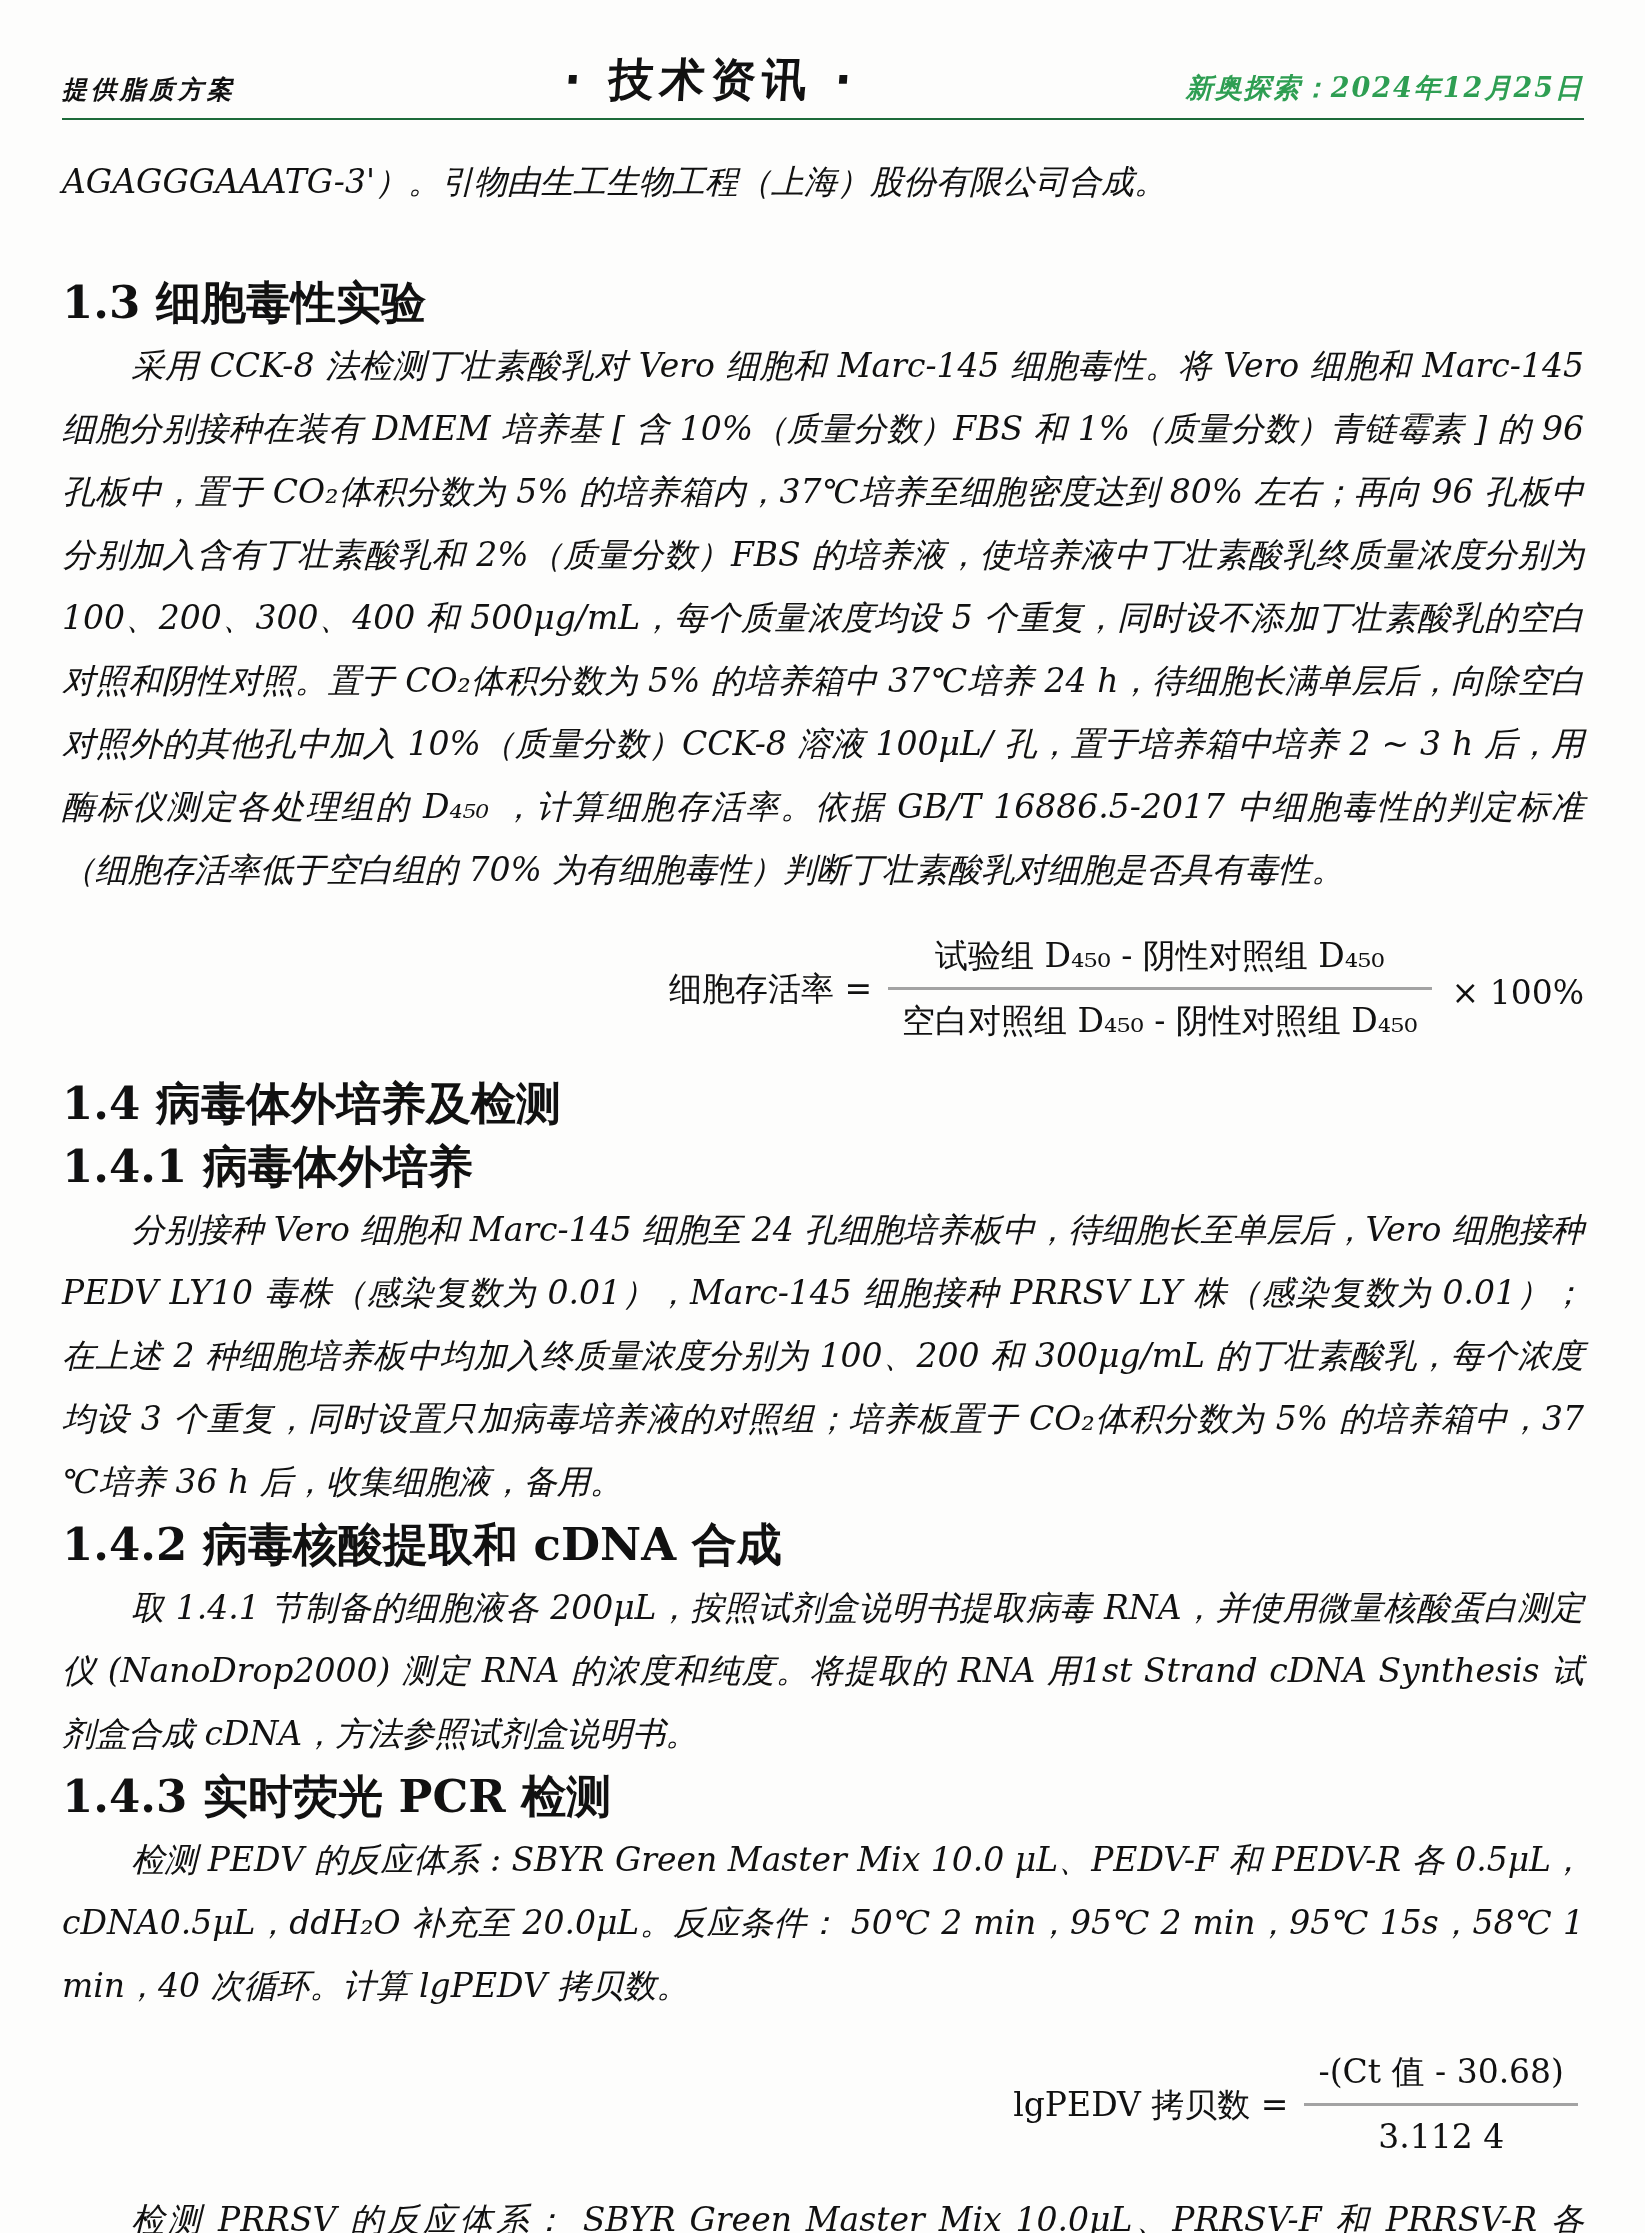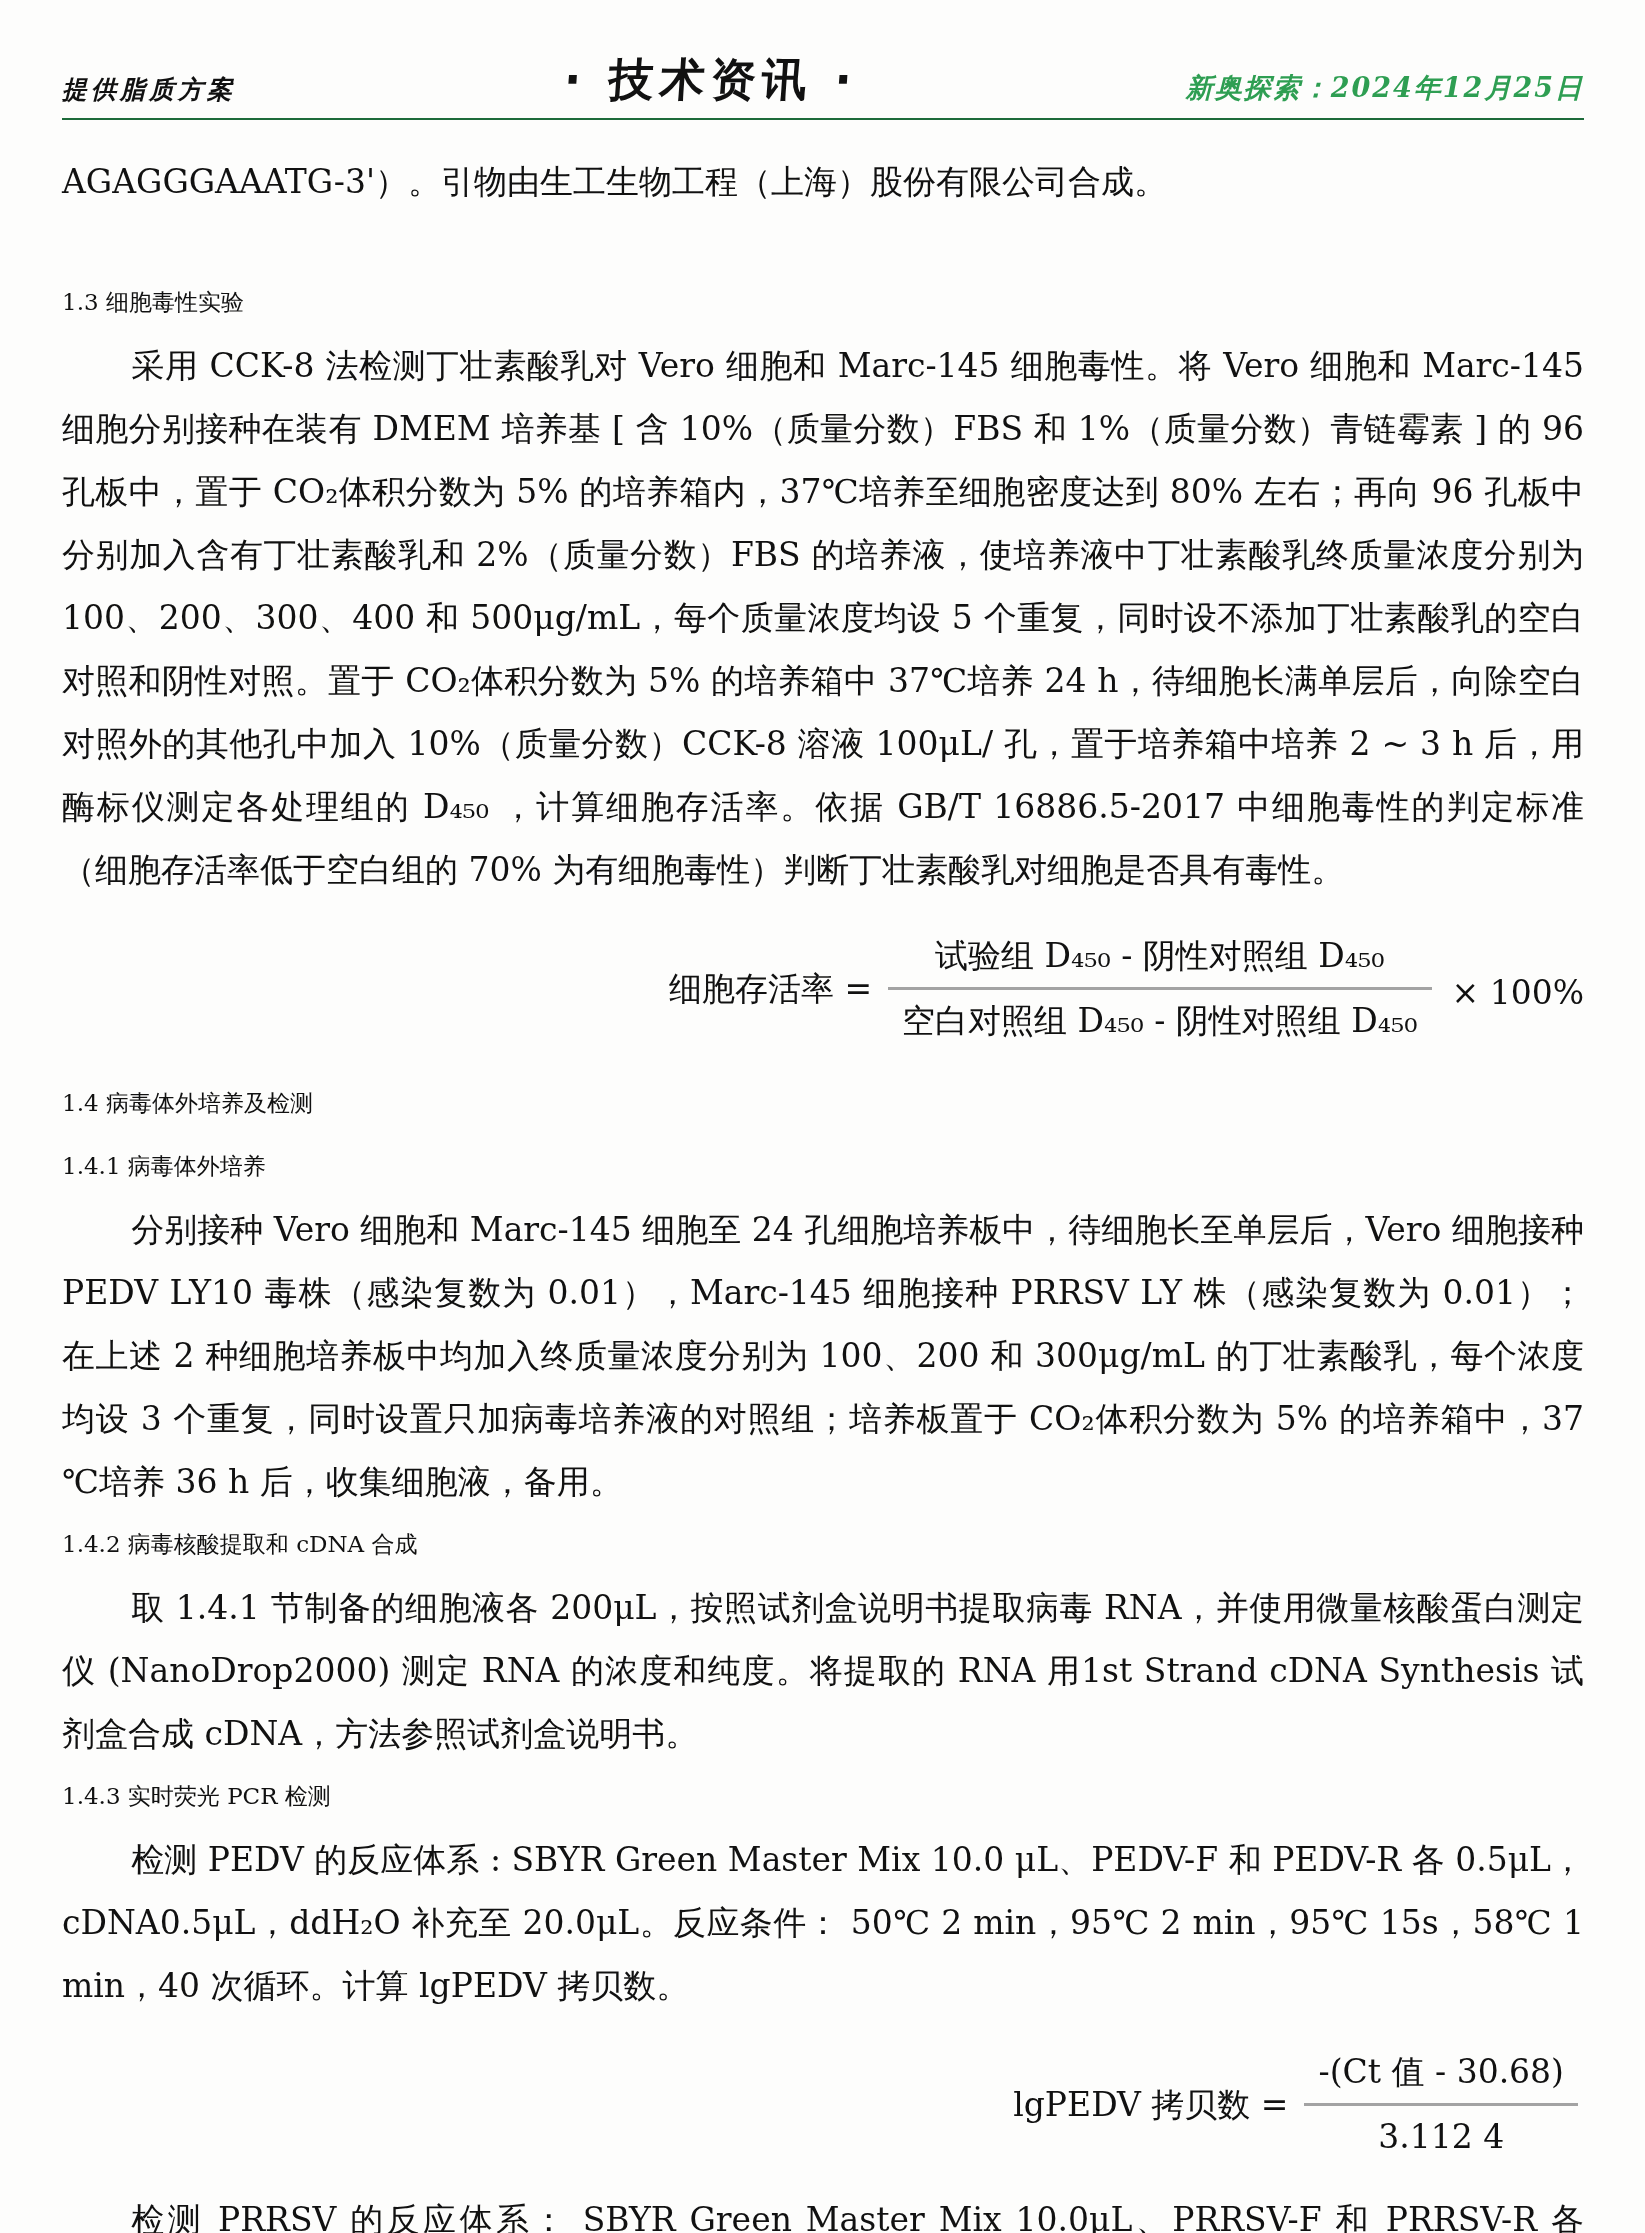--- a/index.html
+++ b/index.html
@@ -58,25 +58,26 @@
     background:var(--green);
   }
   
   .doc-body{
     padding-top:30px;
     font-size:33px;
     line-height:63px;
   }
   p.para{
     text-align:justify;
+    font-style:italic;
   }
   p.indent{text-indent:2.1em;}
   h2.sec{
-    font-size:23px;
-    font-weight:normal;
+    font-size:45px;
+    font-weight:bold;
     line-height:63px;
   }
   .gap-lg{margin-top:58px;}
   .gap-md{margin-top:18px;}
   
   .formula{
     display:flex;
     justify-content:flex-end;
     align-items:center;
     margin:30px 0 26px 0;

